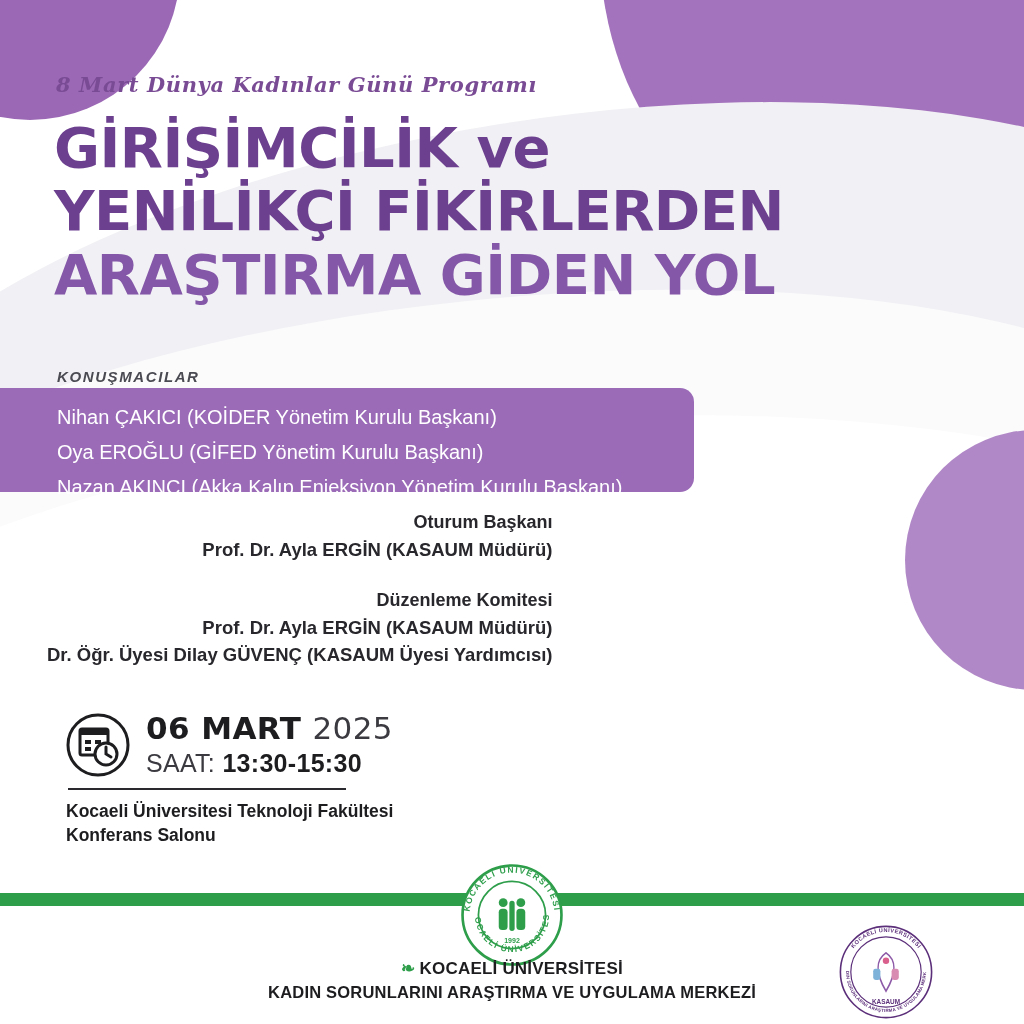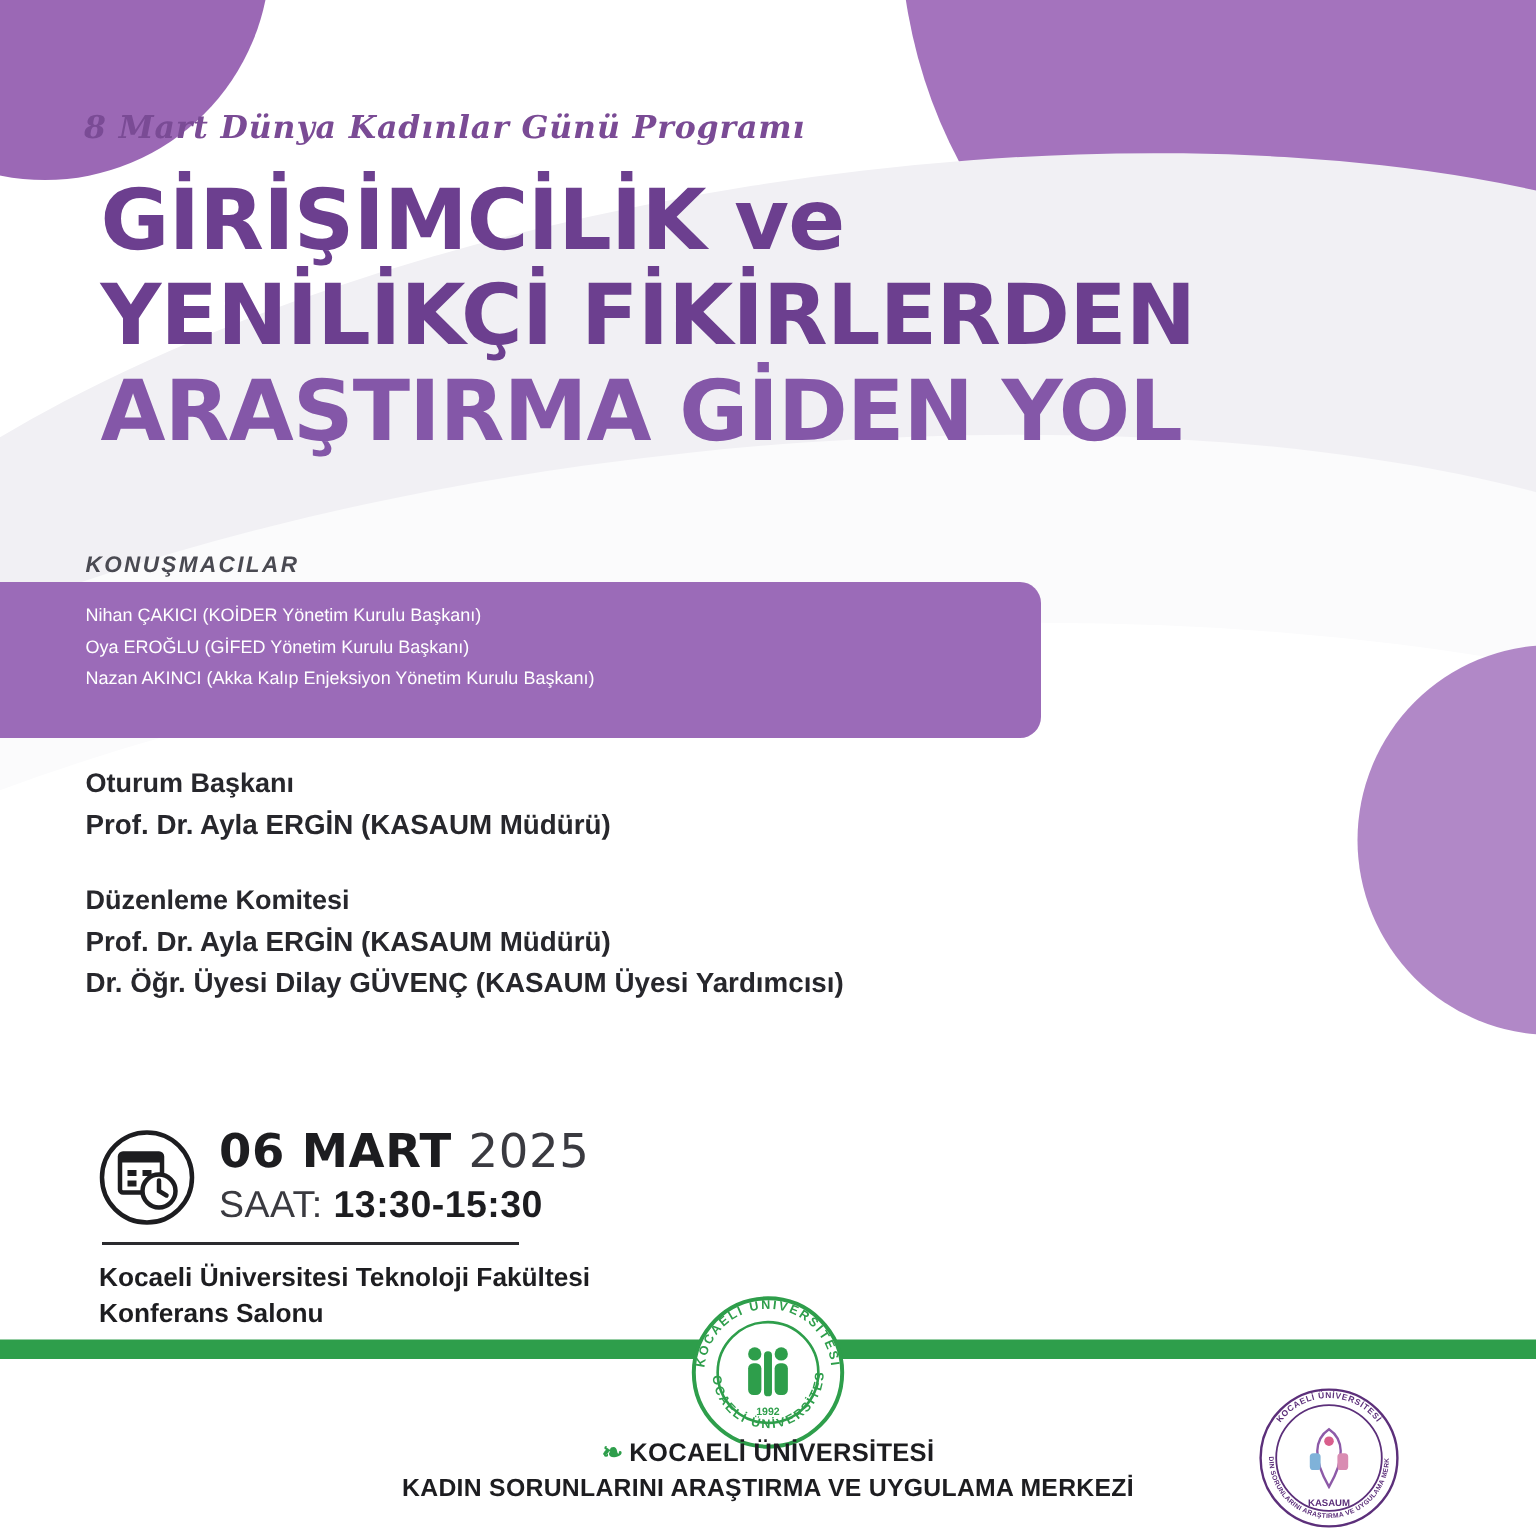--- a/index.html
+++ b/index.html
@@ -78,21 +78,21 @@
     left: 56px; top: 72px;
     font-family: "DejaVu Serif", serif;
     font-style: italic;
     font-weight: 700;
     font-size: 21px;
     letter-spacing: 0.6px;
     color: #7a4b95;
     white-space: nowrap;
   }
 
-  .title-block { position: absolute; left: 67px; top: 116px; }
+  .title-block { position: absolute; left: 54px; top: 116px; }
   .title-line {
     font-family: "DejaVu Sans", sans-serif;
     font-weight: 700;
     font-size: 56px;
     line-height: 1.13;
     letter-spacing: -0.5px;
     color: #6c3f8f;
     white-space: nowrap;
   }
   .title-line.l3 { color: #8457a8; }
@@ -111,42 +111,42 @@
     position: absolute;
     left: 0; top: 388px;
     width: 694px; height: 104px;
     background: #9b6bb8;
     border-top-right-radius: 14px;
     border-bottom-right-radius: 14px;
     padding: 12px 0 0 57px;
   }
   .speakers-band .sp {
     color: #ffffff;
-    font-size: 12px;
+    font-size: 20px;
     line-height: 1.74;
     white-space: nowrap;
   }
 
-  .roles { position: absolute; left: 57px; top: 512px; }
+  .roles { position: absolute; left: 47px; top: 512px; text-align: right; }
   .role-head {
     font-weight: 700;
     font-size: 18px;
     color: #27272c;
     margin-bottom: 4px;
   }
   .role-name {
     font-weight: 700;
     font-size: 18.5px;
     color: #27272c;
     line-height: 1.45;
   }
   .role-gap { height: 26px; }
 
   
-  .date-block { position: absolute; left: 66px; top: 712px; margin-top: 40px; }
+  .date-block { position: absolute; left: 66px; top: 712px; }
   .date-row { display: flex; align-items: center; }
   .cal-icon { width: 64px; height: 64px; flex: 0 0 64px; margin-right: 16px; }
   .date-text .big {
     font-family: "DejaVu Sans", sans-serif;
     font-size: 31px;
     font-weight: 700;
     color: #1d1d20;
     letter-spacing: 0.4px;
     line-height: 1.05;
   }

